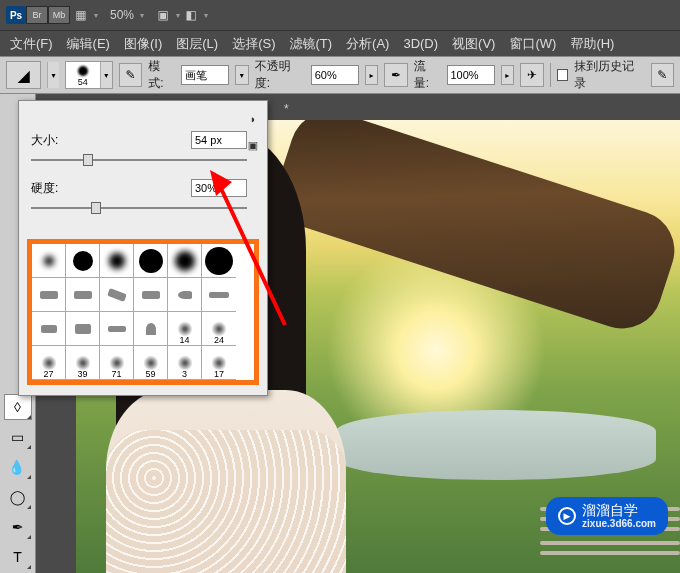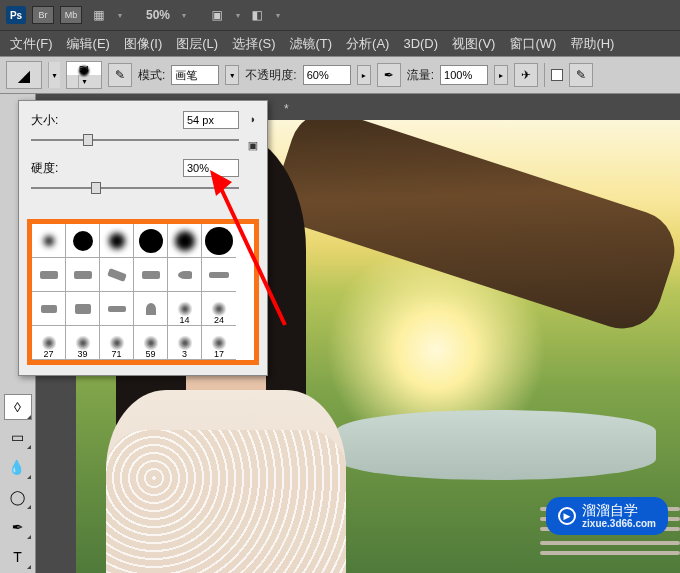--- a/index.html
+++ b/index.html
@@ -1,33 +1,33 @@
 <!DOCTYPE html>
 <html><head>
 <meta charset="utf-8">
 <style>
 * { margin: 0; padding: 0; box-sizing: border-box; font-family: "Microsoft YaHei", sans-serif; }
 body { background: #4a4a4a; width: 680px; height: 573px; overflow: hidden; position: relative; }
 
 
-.titlebar { height: 30px; background: #4a4a4a; display: flex; align-items: center; padding: 0 6px; gap: 6px; }
+.titlebar { height: 30px; background: #4a4a4a; display: flex; align-items: center; padding: 0 6px; gap: 0; }
 .ps-icon { width: 20px; height: 18px; background: #09437a; color: #fff; font-size: 10px; font-weight: bold; display: flex; align-items: center; justify-content: center; border-radius: 2px; }
 .mini-btn { width: 22px; height: 18px; background: #6b6b6b; border: 1px solid #2a2a2a; color: #ddd; font-size: 9px; display: flex; align-items: center; justify-content: center; }
 .mini-icon { width: 22px; height: 18px; color: #ccc; display: flex; align-items: center; justify-content: center; font-size: 12px; }
-.zoom-select { background: transparent; border: none; color: #ccc; font-size: 12px; padding: 0 4px; font-weight: bold; }
+.zoom-select { background: transparent; border: none; color: #ccc; font-size: 12px; padding: 0 4px; }
 .zoom-arrow { color: #999; font-size: 8px; margin-left: 2px; }
 
 
 .menubar { height: 26px; background: #4a4a4a; border-top: 1px solid #333; display: flex; align-items: center; padding: 0 4px; gap: 2px; }
 .menu-item { color: #ddd; font-size: 13px; padding: 2px 6px; cursor: pointer; }
 
 
 .optbar { height: 38px; background: #cdcdcd; border-top: 1px solid #888; border-bottom: 1px solid #888; display: flex; align-items: center; padding: 0 6px; gap: 6px; position: relative; }
 .tool-preview { width: 36px; height: 28px; background: #d8d8d8; border: 1px solid #999; display: flex; align-items: center; justify-content: center; font-size: 16px; }
-.brush-slot { display: flex; align-items: center; border: 1px solid #999; background: #d8d8d8; height: 28px; flex-direction: column; }
+.brush-slot { display: flex; align-items: center; border: 1px solid #999; background: #d8d8d8; height: 28px; }
 .brush-canvas { width: 34px; height: 26px; display: flex; align-items: center; justify-content: center; position: relative; background: #fff; }
 .brush-dot { width: 10px; height: 10px; background: #000; border-radius: 50%; filter: blur(1px); position: absolute; top: 4px; }
 .brush-num { position: absolute; bottom: 1px; font-size: 9px; }
 .dd-arrow { width: 12px; height: 26px; background: #d8d8d8; display: flex; align-items: center; justify-content: center; font-size: 8px; border-left: 1px solid #aaa; }
 .opt-btn { width: 24px; height: 24px; background: #d8d8d8; border: 1px solid #999; display: flex; align-items: center; justify-content: center; font-size: 12px; }
 .opt-lbl { font-size: 12px; color: #222; }
 .opt-field { width: 48px; height: 20px; background: #fff; border: 1px solid #888; font-size: 11px; padding: 0 3px; }
 .opt-tri { width: 14px; height: 20px; background: #d8d8d8; border: 1px solid #999; display: flex; align-items: center; justify-content: center; font-size: 8px; }
 .opt-sep { width: 1px; height: 24px; background: #999; }
 .checkbox-box { width: 12px; height: 12px; border: 1px solid #555; background: #fff; display: inline-block; vertical-align: middle; }
@@ -40,21 +40,21 @@
 .tool-corner { position: absolute; right: 1px; bottom: 1px; width: 0; height: 0; border-left: 4px solid transparent; border-bottom: 4px solid #444; }
 .tool-wrap { position: relative; width: 28px; height: 26px; }
 
 .canvas-area { flex: 1; background: #4a4a4a; position: relative; }
 .tab-strip { height: 26px; background: #4a4a4a; display: flex; align-items: flex-end; padding-left: 240px; }
 .doc-tab { color: #ccc; font-size: 12px; padding: 4px 8px; }
 .canvas-img { position: absolute; top: 26px; left: 40px; right: 0; bottom: 0; overflow: hidden; }
 
 
 .brush-popup { position: absolute; left: 18px; top: 100px; width: 250px; background: #ededed; border: 1px solid #888; box-shadow: 2px 2px 6px rgba(0,0,0,0.4); z-index: 100; }
-.popup-body { padding: 10px 20px 8px 12px; }
+.popup-body { padding: 10px 12px 8px 12px; margin-top: 20px; }
 .popup-row { display: flex; align-items: center; margin-bottom: 4px; }
 .popup-label { font-size: 12px; width: 60px; }
 .popup-input { width: 56px; height: 18px; border: 1px solid #888; background: #fff; font-size: 11px; padding: 0 3px; margin-left: auto; margin-right: 8px; }
 .popup-slider { position: relative; height: 14px; margin-bottom: 12px; }
 .slider-track { position: absolute; left: 0; right: 8px; top: 6px; height: 2px; background: #888; }
 .slider-thumb { position: absolute; top: 1px; width: 10px; height: 12px; background: #ddd; border: 1px solid #666; }
 .side-icons { position: absolute; right: 6px; top: 10px; display: flex; flex-direction: column; gap: 10px; }
 .side-icon { width: 16px; height: 16px; display: flex; align-items: center; justify-content: center; font-size: 11px; color: #333; }
 
 .preset-grid { margin: 4px 8px 10px 8px; border: 5px solid #f97316; background: #fff; }
@@ -146,20 +146,21 @@
   <div class="opt-tri">▸</div>
   <div class="opt-btn">✒</div>
 
   <span class="opt-lbl">流量:</span>
   <input class="opt-field" value="100%" style="">
   <div class="opt-tri">▸</div>
   <div class="opt-btn">✈</div>
 
   <div class="opt-sep"></div>
   <span class="checkbox-box"></span>
+  <span class="opt-lbl">抹到历史记录</span>
   <div class="opt-btn">✎</div>
 </div>
 
 <div class="workspace">
 
   <div class="toolbox">
     <div class="tool-wrap">
         <div class="tool-item active">◊</div>
         <div class="tool-corner"></div>
       </div>

